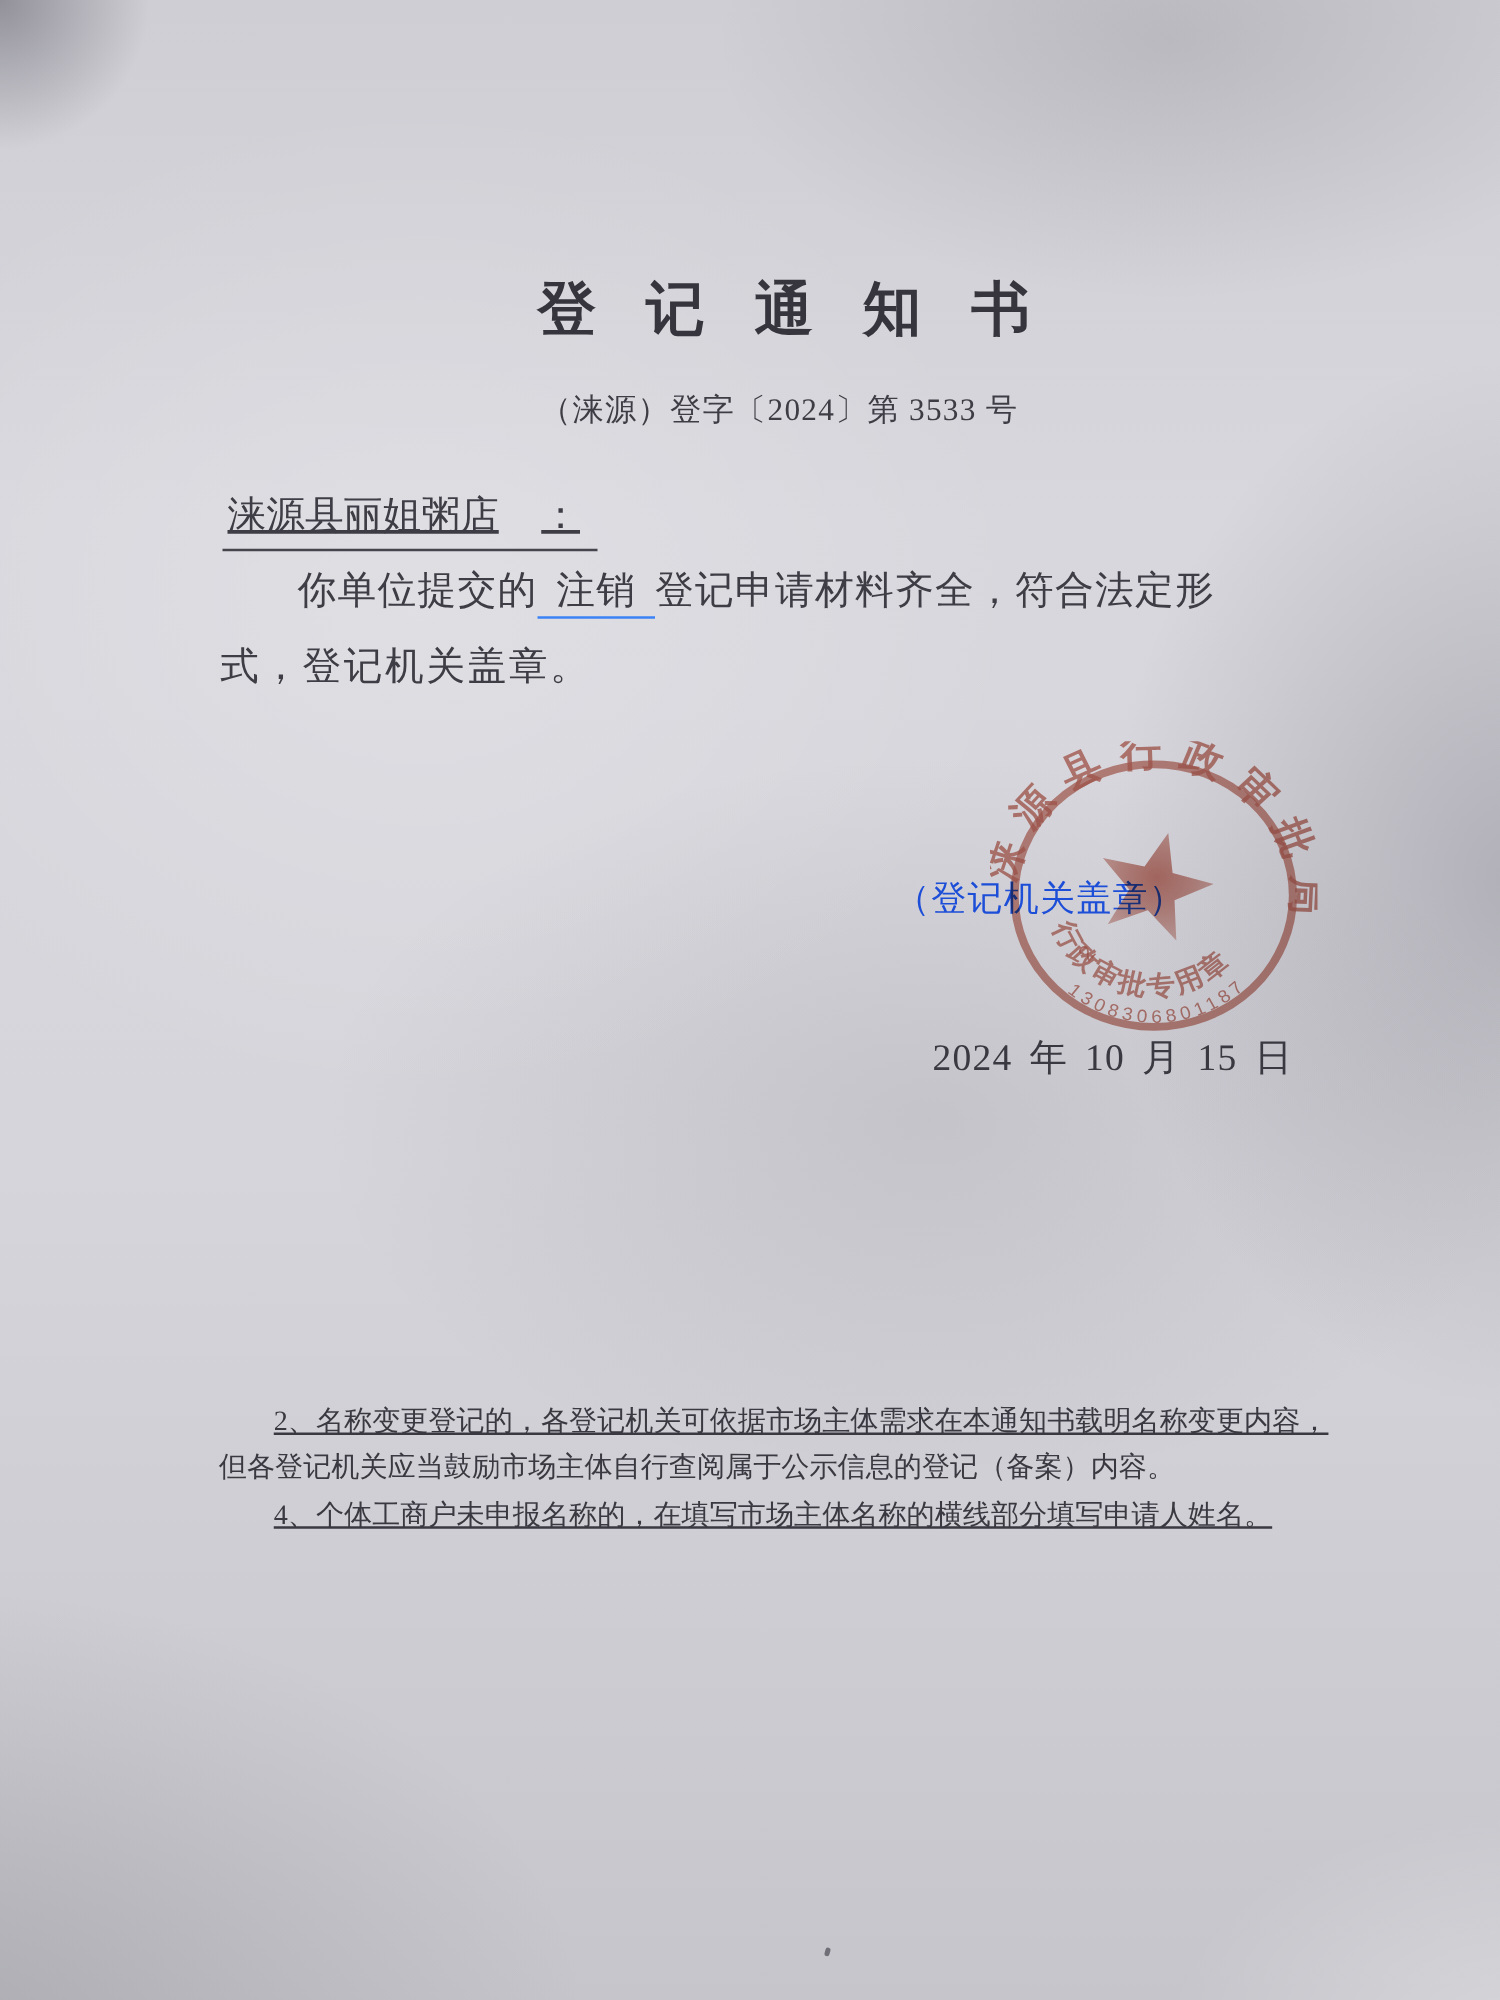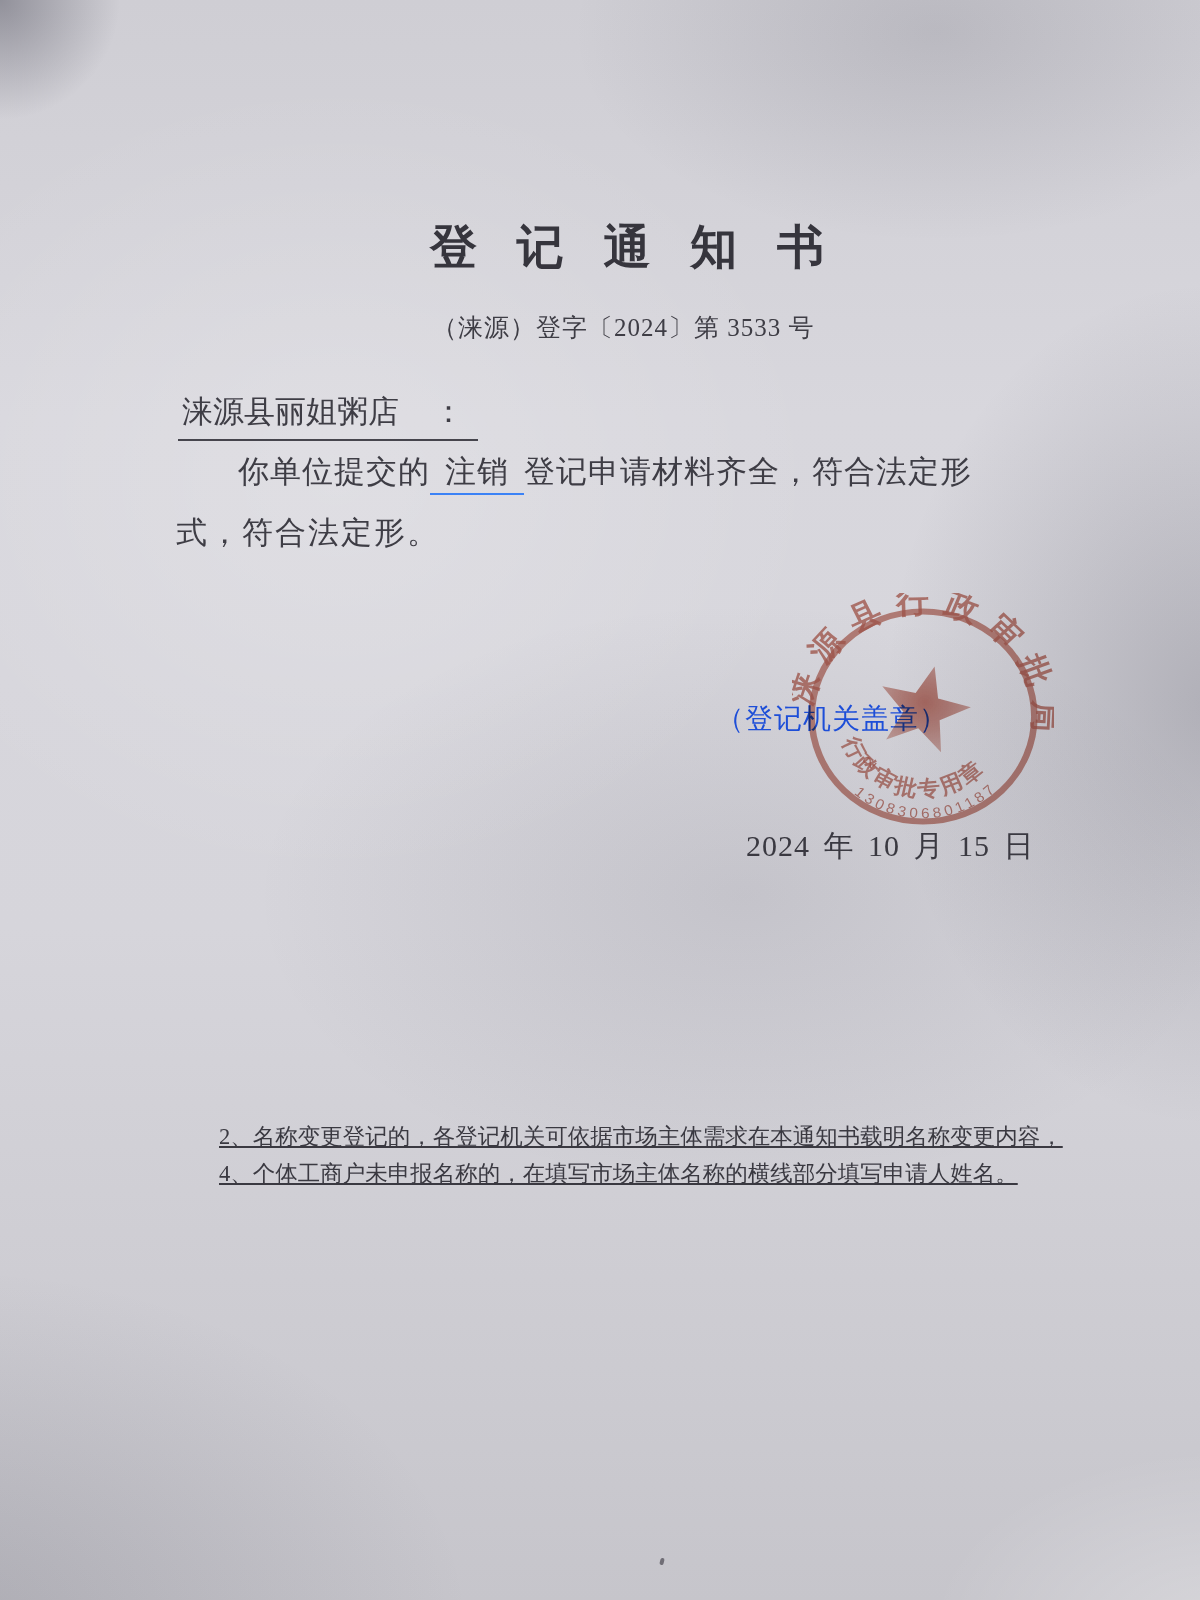--- a/index.html
+++ b/index.html
@@ -22,21 +22,21 @@
       linear-gradient(180deg,#cfced4 0%,#d8d7dd 26%,#d6d5db 58%,#cbcad0 88%,#c6c5cb 100%);
   }
   .abs{position:absolute;white-space:nowrap;}
   .ink{color:#3e3d45;}
   .title{
     left:430px;top:216px;font-size:47px;font-weight:600;color:#36353d;
     letter-spacing:9px;word-spacing:10px;
   }
   .docno{left:432px;top:311px;font-size:25px;letter-spacing:1px;color:#3e3d45;}
   .addressee{left:178px;top:391px;font-size:31px;}
-  .addr-underline{border-bottom:2px solid #46454d;padding:0 14px 6px 4px;display:inline-block;}
+  .addr-underline{border-bottom:2px solid #46454d;padding:0 14px 6px 4px;display:inline-block;text-decoration:underline;}
   .addr-colon{margin-left:34px;}
   .bodyline1{left:238px;top:451px;font-size:31px;letter-spacing:1px;}
   .blank{border-bottom:2px solid #3b82f6;padding:0 15px 4px 15px;}
   .bodyline2{left:176px;top:512px;font-size:31px;letter-spacing:2px;}
   .seal-caption{left:716px;top:700px;font-size:28px;letter-spacing:1px;color:#1d4ed8;}
   .issue-date{left:746px;top:826px;font-size:30px;letter-spacing:1px;word-spacing:5px;color:#3a3941;}
   .notes{left:172px;top:1118px;font-size:22.5px;line-height:37.4px;color:#3a3941;}
   .notes .indent{text-indent:47px;text-decoration:underline;}
   .notes .hang{text-indent:3px;}
   .seal-svg{
@@ -54,21 +54,21 @@
 
 <div class="abs docno">（涞源）登字〔2024〕第 3533 号</div>
 
 <div class="abs addressee ink">
   <span class="addr-underline"><span>涞源县丽姐粥店</span><span class="addr-colon">：</span></span>
 </div>
 
 <div class="abs bodyline1 ink">
   <span>你单位提交的</span><span class="blank">注销</span><span>登记申请材料齐全，符合法定形</span>
 </div>
-<div class="abs bodyline2 ink">式，符合法定形。</div>
+<div class="abs bodyline2 ink">式，登记机关盖章。</div>
 
 <div class="abs seal-caption">（登记机关盖章）</div>
 
 <svg class="seal-svg" viewBox="0 0 240 240" preserveAspectRatio="none">
   <defs>
     <path id="arcTop" d="M 23,152 A 102,102 0 1 1 217,152" fill="none"></path>
     <path id="arcInner" d="M 54,160 A 77,77 0 0 0 186,160" fill="none"></path>
     <path id="arcSerial" d="M 30,158 A 97,97 0 0 0 210,158" fill="none"></path>
     <radialGradient id="inkFade" cx="50%" cy="45%" r="60%">
       <stop offset="0%" stop-color="#b3503f" stop-opacity="0.85"></stop>
@@ -93,16 +93,17 @@
       <textPath href="#arcSerial" startOffset="50%" text-anchor="middle">1308306801187</textPath>
     </text>
   </g>
   <text x="72" y="172" font-size="17" fill="#b3503f" fill-opacity="0.78" transform="rotate(-48,72,172)" font-family="Liberation Sans, sans-serif">2</text>
 </svg>
 
 <div class="abs issue-date">2024 年 10 月 15 日</div>
 
 <div class="abs notes">
   <div class="indent">2、名称变更登记的，各登记机关可依据市场主体需求在本通知书载明名称变更内容，</div>
+  <div class="hang">但各登记机关应当鼓励市场主体自行查阅属于公示信息的登记（备案）内容。</div>
   <div class="indent">4、个体工商户未申报名称的，在填写市场主体名称的横线部分填写申请人姓名。</div>
 </div>
 
 <div class="speck"></div>
 
 </body></html>

